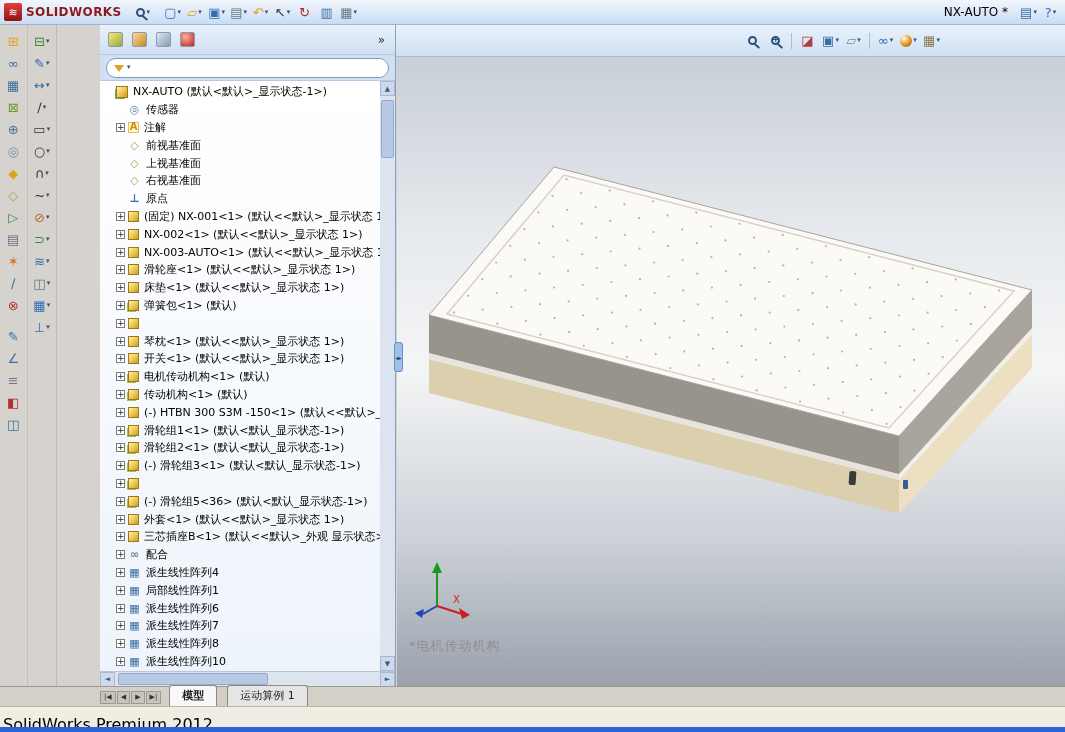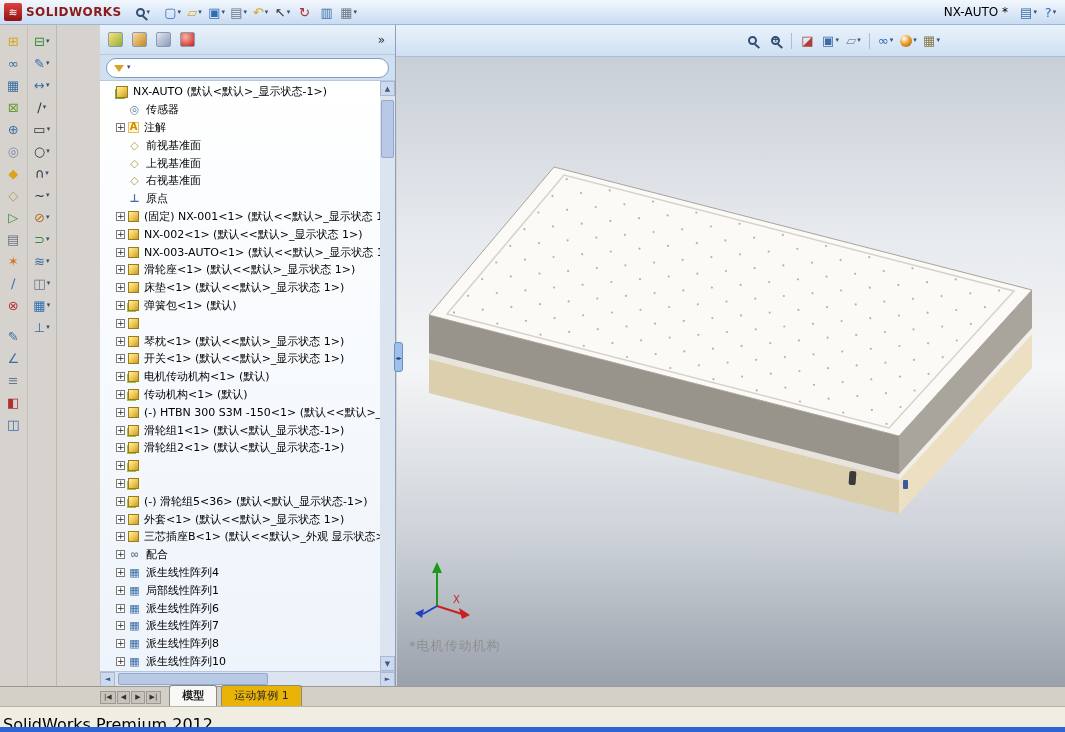--- a/index.html
+++ b/index.html
@@ -84,22 +84,22 @@
 
 
 #viewport{position:absolute;left:397px;top:25px;width:668px;height:661px;background:linear-gradient(180deg,#c3cad3 0%,#e7eaee 32%,#f4f5f6 52%,#ccd1d8 78%,#9aa1ab 100%);z-index:1}
 #modelsvg{position:absolute;left:0;top:0;width:668px;height:661px}
 #view-label{position:absolute;left:12px;top:612px;color:#8f8f8f;font-size:13px;letter-spacing:1px}
 
 
 #tabbar{position:absolute;left:0;top:686px;width:1065px;height:20px;background:#d4d0c8;border-top:1px solid #9a9a94;display:flex;align-items:flex-end;padding-left:100px;z-index:20}
 #tab-nav{display:flex;gap:1px;margin-right:8px;margin-bottom:2px}
 .tabnav-btn{font-size:7px;padding:2px 3px;background:#c8c4bc;border:1px solid #9a9a94;color:#333;line-height:1}
-#doc-tabs{display:flex;gap:4px}
-.doctab{font-size:11px;padding:2px 12px 3px;background:#eab308;border:1px solid #8a8a84;border-bottom:none;border-radius:3px 3px 0 0;color:#222;white-space:nowrap}
+#doc-tabs{display:flex;gap:10px}
+.doctab{font-size:11px;padding:2px 12px 3px;background:#e5e5e5;border:1px solid #8a8a84;border-bottom:none;border-radius:3px 3px 0 0;color:#222;white-space:nowrap}
 .doctab.active{background:#f8f8f6;font-weight:bold}
 
 
 #statusbar{position:absolute;left:0;top:706px;width:1065px;height:35px;background:#f0eee2;border-top:1px solid #b8b4a8;display:flex;align-items:center;font-size:16px;padding-left:3px;z-index:20;overflow:hidden}
 #status-left{flex:1;white-space:nowrap}
 #status-cells{display:flex;height:100%}
 .status-cell{border-left:1px solid #b0ac9e;padding:0 9px;display:flex;align-items:center;white-space:nowrap}
 #bottomedge{position:absolute;left:0;top:727px;width:1065px;height:5px;background:#2e64d8;z-index:30}
 </style>
 </head>
@@ -445,20 +445,21 @@
             <span class="tree-label">滑轮组1&lt;1&gt; (默认&lt;默认_显示状态-1&gt;)</span>
           </div>
           <div class="tree-row" style="padding-left: 14px;">
             <span class="exp">+</span>
             <span class="ti ti-subassembly"></span>
             <span class="tree-label">滑轮组2&lt;1&gt; (默认&lt;默认_显示状态-1&gt;)</span>
           </div>
           <div class="tree-row" style="padding-left: 14px;">
             <span class="exp">+</span>
             <span class="ti ti-subassembly"></span>
+            <span class="tree-label">(-) 滑轮组3&lt;1&gt; (默认&lt;默认_显示状态-1&gt;)</span>
           </div>
           <div class="tree-row" style="padding-left: 14px;">
             <span class="exp">+</span>
             <span class="ti ti-subassembly"></span>
           </div>
           <div class="tree-row" style="padding-left: 14px;">
             <span class="exp">+</span>
             <span class="ti ti-subassembly"></span>
             <span class="tree-label">(-) 滑轮组5&lt;36&gt; (默认&lt;默认_显示状态-1&gt;)</span>
           </div>

